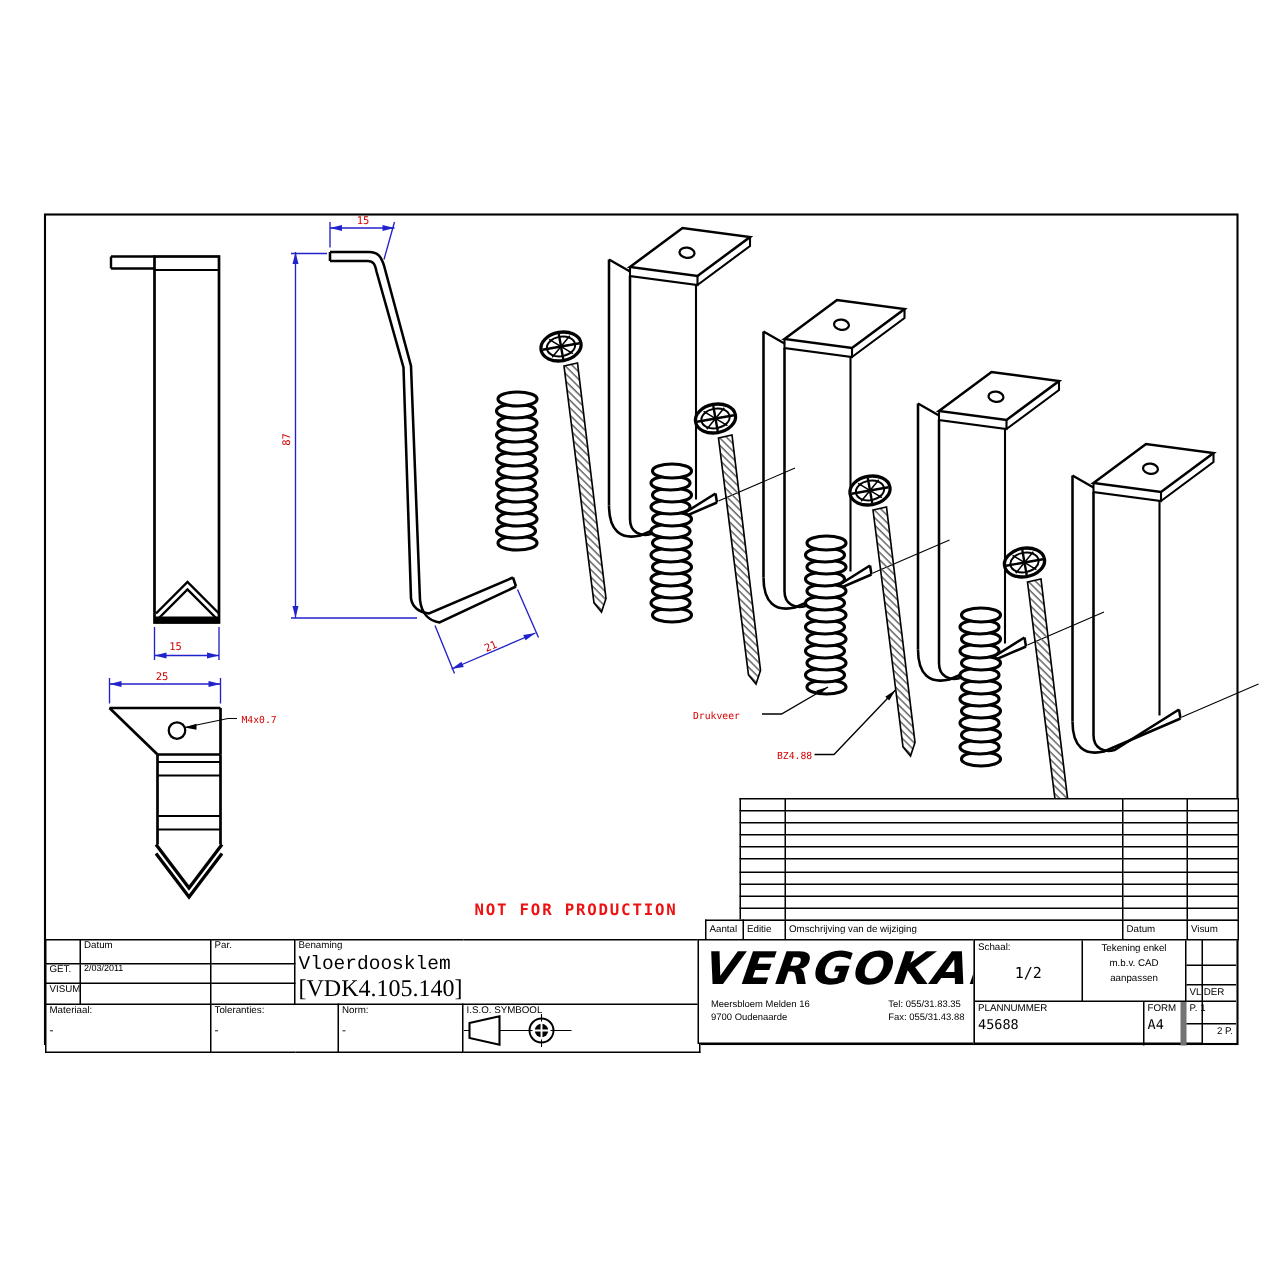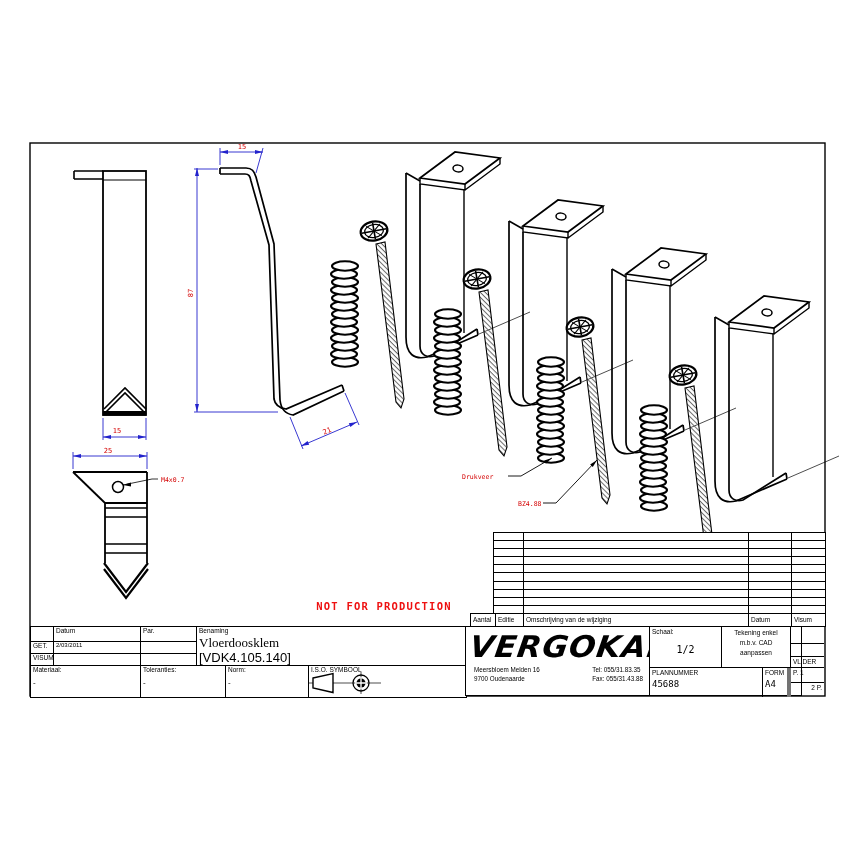--- a/index.html
+++ b/index.html
@@ -14,22 +14,22 @@
   table{border-collapse:collapse;table-layout:fixed;position:absolute;background:#fff;}
   td{border:1px solid #000;padding:0 2px;overflow:hidden;vertical-align:top;
      font-size:6.5px;line-height:1.25;white-space:nowrap;}
   .revrows{left:493px;top:532px;width:332px;height:82px;}
   .revrows td{height:7px;padding:0;}
   .revhead{left:470px;top:613px;width:355px;height:14px;}
   .revhead td{font-size:6.5px;vertical-align:middle;}
   .tbl{left:30px;top:626px;width:436px;height:70px;}
   .lab{font-size:6.5px;}
   .val{font-size:8px;margin-top:4px;}
-  .bigname{font-family:Liberation Serif, serif;font-size:13px;line-height:1.15;margin-top:1px;}
-  .bigcode{font-family:Liberation Sans, sans-serif;font-size:13px;line-height:1.1;}
+  .bigname{font-family:Liberation Mono, monospace;font-size:13px;line-height:1.15;margin-top:1px;}
+  .bigcode{font-family:Liberation Serif, serif;font-size:16px;line-height:1.1;}
   .isocell{position:relative;}
 
   .logo-cell{position:absolute;left:465px;top:626px;width:185px;height:70px;
              border:1px solid #000;box-sizing:border-box;background:#fff;}
   .logo-text{font-family:"DejaVu Sans",sans-serif;font-weight:900;font-style:italic;
              font-size:30px;letter-spacing:1px;transform:skewX(-8deg) scaleX(1.04);
              transform-origin:left center;margin:2px 0 0 4px;}
   .addr{display:flex;justify-content:space-between;font-size:6.3px;line-height:1.5;
         margin:1px 6px 0 8px;}
 

